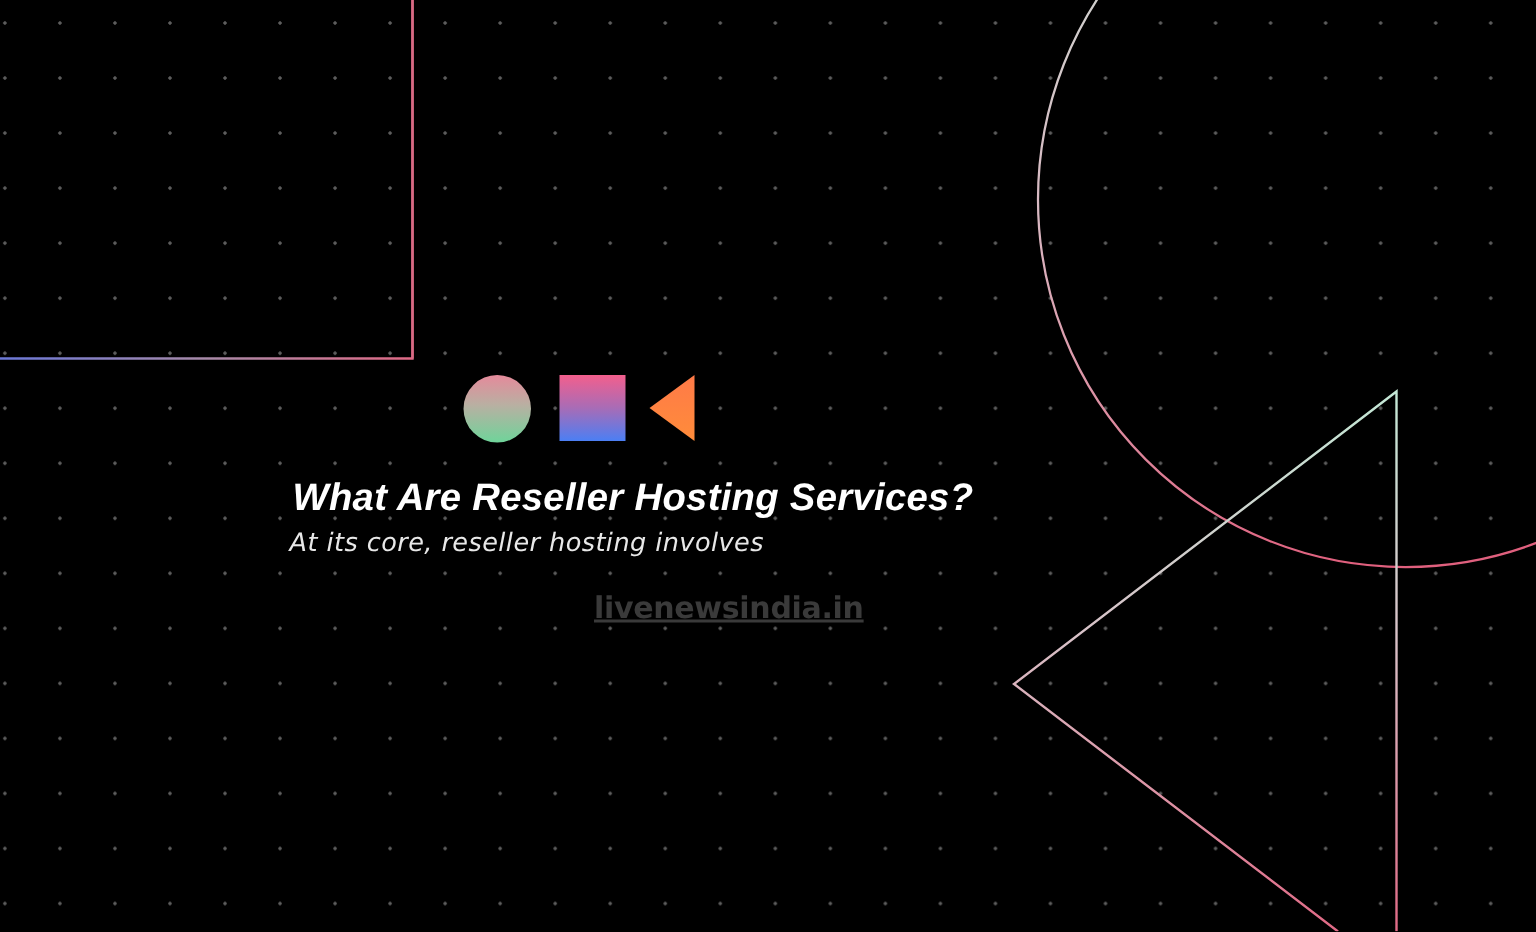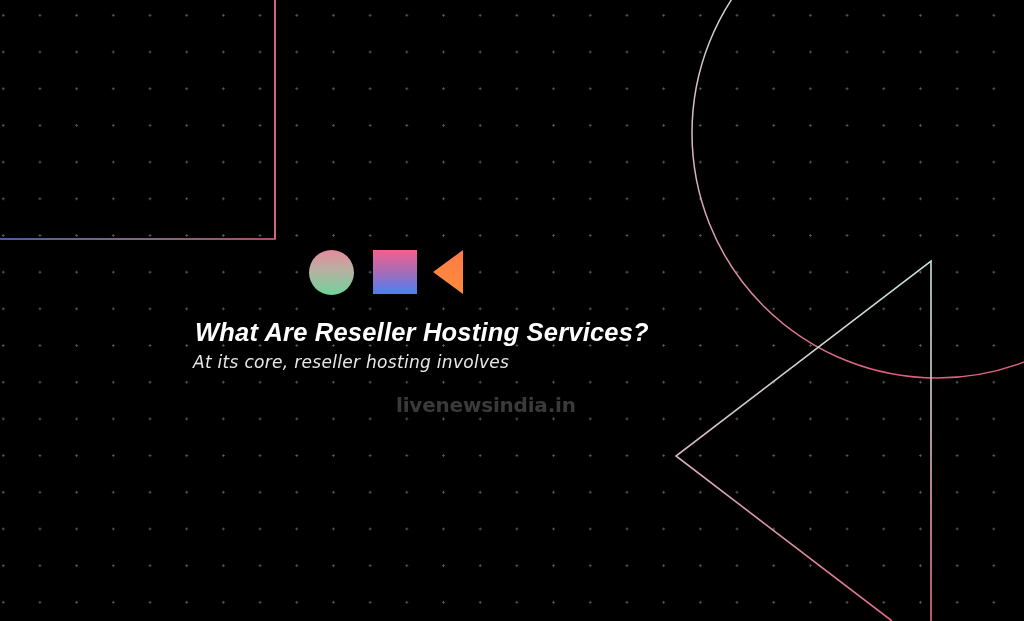--- a/index.html
+++ b/index.html
@@ -26,21 +26,21 @@
   }
   .subtitle {
     position: absolute; left: 193px; top: 352px; margin: 0;
     font-family: "DejaVu Sans", sans-serif; font-weight: 200; font-style: italic;
     font-size: 17px; color: #e8e8e8; letter-spacing: 0.3px; white-space: nowrap;
     -webkit-text-stroke: 0;
   }
   .watermark {
     position: absolute; left: 396px; top: 393px;
     font-family: "DejaVu Sans", sans-serif; font-weight: bold;
-    font-size: 20px; white-space: nowrap; letter-spacing: -0.2px;
+    font-size: 20px; white-space: nowrap; letter-spacing: -0.2px; text-decoration: underline;
   }
 </style>
 </head>
 <body>
 
 <div class="canvas">
 
   <svg class="deco" width="1024" height="621" viewBox="0 0 1024 621">
     <defs>
       <linearGradient id="rectGrad" x1="0" y1="0" x2="1" y2="0">

